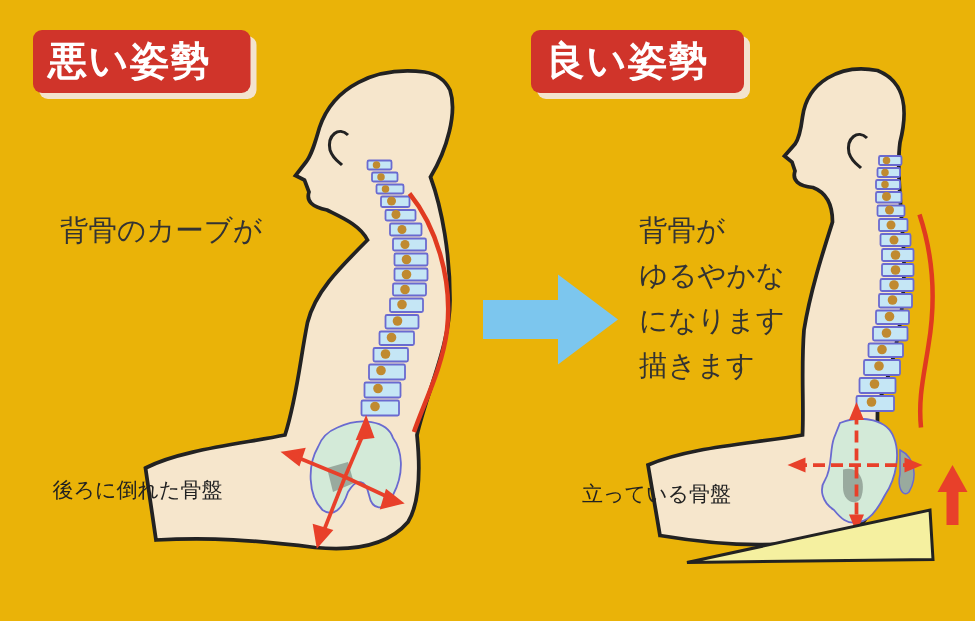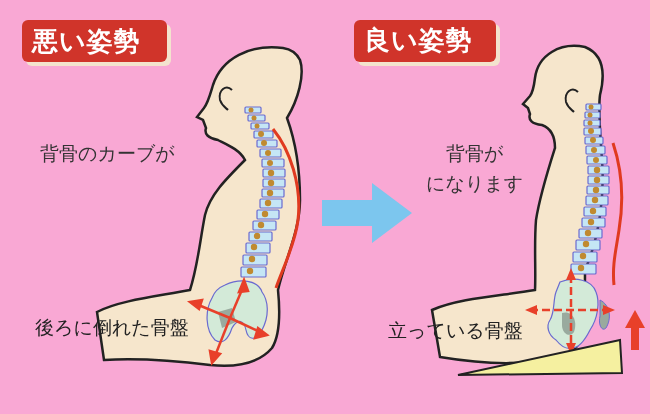--- a/index.html
+++ b/index.html
@@ -1,24 +1,24 @@
 <!DOCTYPE html>
 <html><head>
 <meta charset="utf-8">
 <style>
   html,body{margin:0;padding:0;}
   body{width:650px;height:414px;overflow:hidden;background:#f8e8a0;font-family:"DejaVu Serif",serif;}
-  .canvas{position:relative;width:650px;height:414px;background:#f9a8d4;}
+  .canvas{position:relative;width:650px;height:414px;background:#eab308;}
   .badge{position:absolute;background:#d0342a;color:#fff;font-family:"DejaVu Serif",serif;font-weight:bold;font-size:26px;letter-spacing:1px;border-radius:6px;padding:4px 10px;line-height:34px;box-shadow:4px 4px 0 #f3e3ce;}
   .badge.bad{left:22px;top:20px;width:125px;}
-  .badge.good{left:354px;top:20px;width:122px;font-family:Liberation Serif, serif;}
-  .desc{position:absolute;color:#333;font-size:19px;line-height:30px;font-family:Liberation Mono, monospace;white-space:nowrap;}
+  .badge.good{left:354px;top:20px;width:122px;}
+  .desc{position:absolute;color:#333;font-size:19px;line-height:30px;font-family:Liberation Sans, sans-serif;white-space:nowrap;}
   .desc.bad{left:40px;top:140px;}
-  .desc.good{left:426px;top:140px;text-align:center;}
-  .label{position:absolute;color:#222;font-family:"DejaVu Sans",sans-serif;font-size:19px;line-height:24px;white-space:nowrap;}
+  .desc.good{left:426px;top:140px;}
+  .label{position:absolute;color:#222;font-family:"DejaVu Sans",sans-serif;font-size:14px;line-height:24px;white-space:nowrap;}
   .label.bad{left:35px;top:315px;}
   .label.good{left:388px;top:318px;}
   svg{position:absolute;left:0;top:0;}
 </style>
 </head>
 <body>
 
 <div class="canvas">
 
   <svg width="650" height="414" viewBox="0 0 650 414">
@@ -157,17 +157,19 @@
 
   <div class="badge bad">悪い姿勢</div>
   <div class="desc bad">
     <div>背骨のカーブが</div>
   </div>
   <div class="label bad">後ろに倒れた骨盤</div>
 
   <div class="badge good">良い姿勢</div>
   <div class="desc good">
     <div>背骨が</div>
+    <div>ゆるやかな</div>
     <div>になります</div>
+    <div>描きます</div>
   </div>
   <div class="label good">立っている骨盤</div>
 
 </div>
 
 </body></html>

